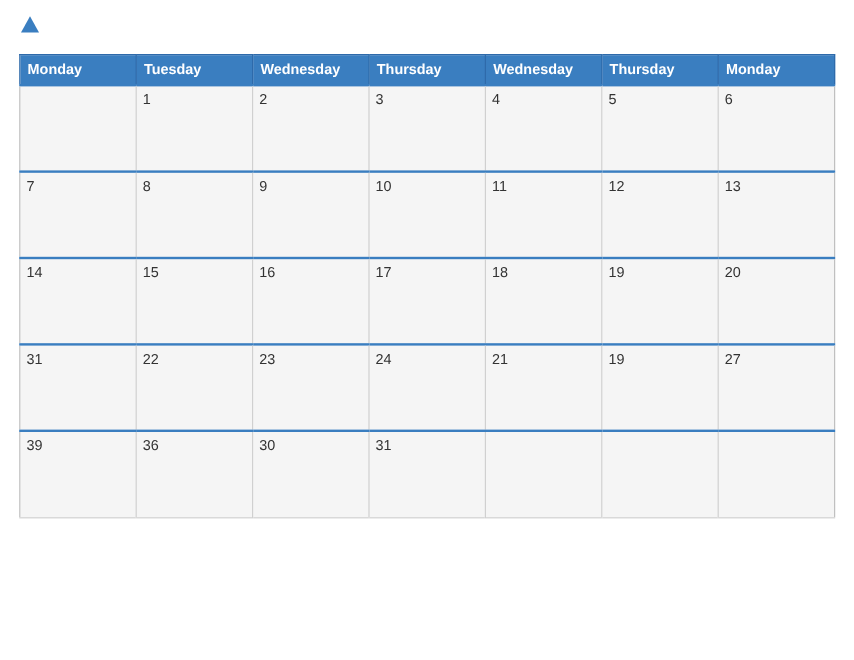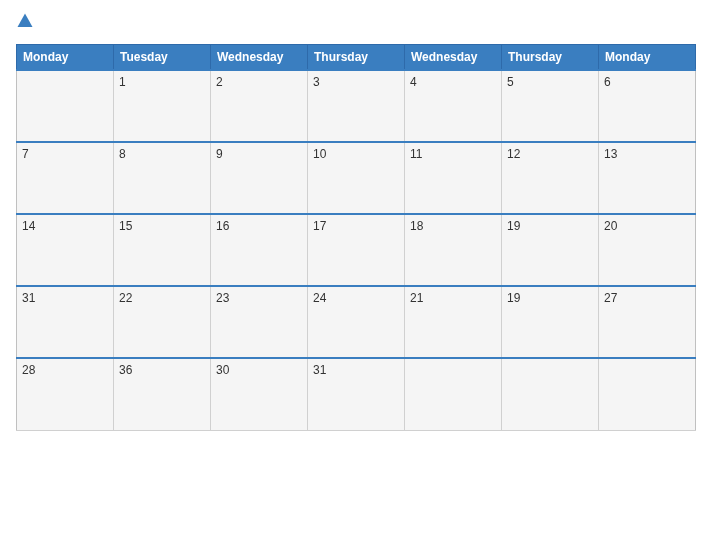--- a/index.html
+++ b/index.html
@@ -172,21 +172,21 @@
         <tr>
           <td>31</td>
           <td>22</td>
           <td>23</td>
           <td>24</td>
           <td>21</td>
           <td>19</td>
           <td>27</td>
         </tr>
         <tr>
-          <td>28</td>
+          <td>39</td>
           <td>36</td>
           <td>30</td>
           <td>31</td>
           <td class="empty"></td>
           <td class="empty"></td>
           <td class="empty"></td>
         </tr>
       </tbody>
   </table>
 

